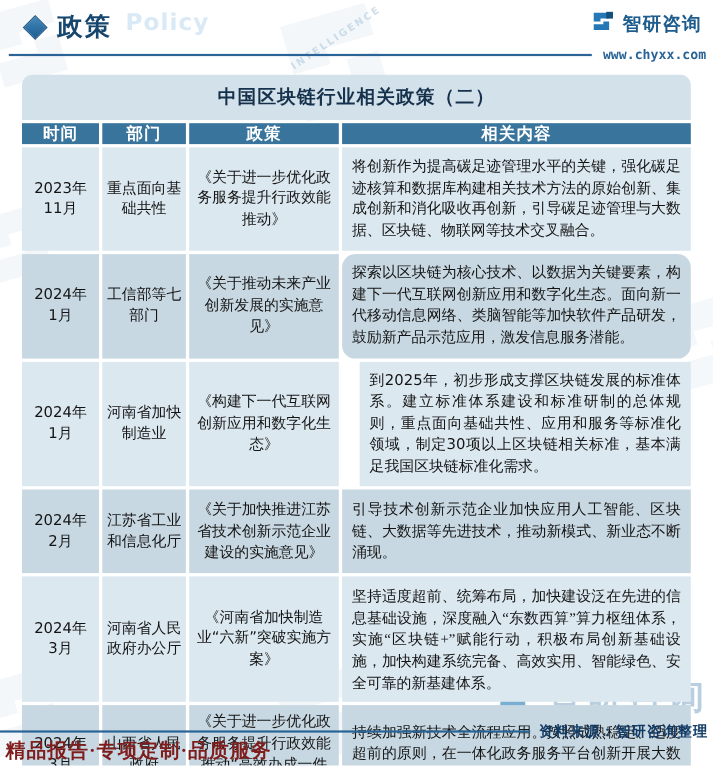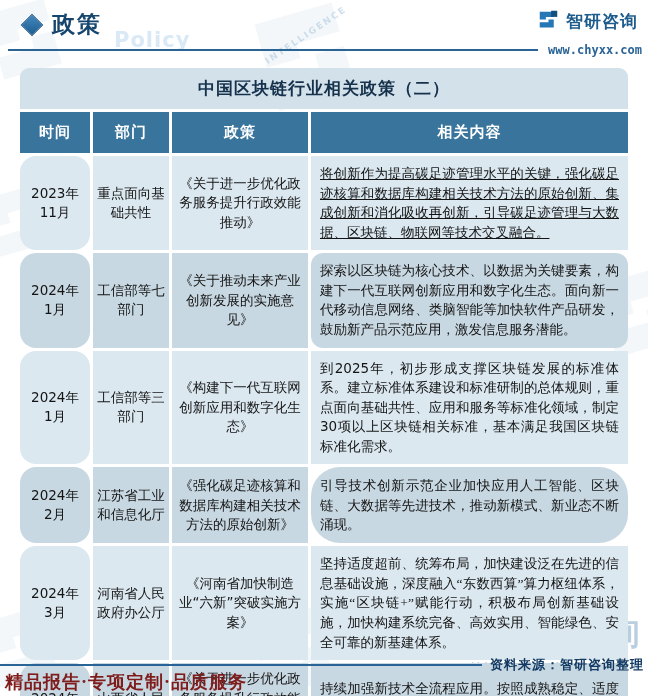--- a/index.html
+++ b/index.html
@@ -10,21 +10,21 @@
   }
   
   .wm{position:absolute;z-index:0;opacity:.05;transform:rotate(-16deg);}
   .wm svg{display:block;}
   .wm-int{
     position:absolute;z-index:0;color:#a9c6dc;opacity:.55;
     font-size:9px;letter-spacing:2px;transform:rotate(-34deg);
     top:30px;left:258px;font-weight:bold;
   }
   .wm-policy{
-    position:absolute;left:114px;top:28px;z-index:0;
+    position:absolute;left:114px;top:8px;z-index:0;
     color:#d9e9f6;font-size:21px;font-weight:bold;letter-spacing:1px;
   }
   
   .topbar{
     position:relative;z-index:2;
     display:flex;justify-content:space-between;align-items:flex-start;
     padding:9px 10px 0 24px;
   }
   .left-group{display:flex;align-items:center;gap:12px;position:relative;z-index:2;}
   .diamond{
@@ -50,38 +50,38 @@
   .table-wrap{position:relative;z-index:2;width:608px;margin:11px auto 0;}
   .table-title{
     background:#d2e1ea;border-radius:9px 9px 0 0;
     text-align:center;font-size:17px;font-weight:bold;color:#15314b;
     letter-spacing:1px;padding:9px 0;margin-bottom:3px;
   }
   .grid{display:grid;grid-template-columns:70px 76px 136px 1fr;gap:3px;}
   .trow{display:contents;}
   .hcell{
     background:#38749c;color:#ffffff;font-weight:bold;font-size:15px;
-    display:flex;align-items:center;justify-content:center;height:41px;
+    display:flex;align-items:center;justify-content:center;height:19px;
     letter-spacing:1px;
   }
   .cell{
     font-size:13.5px;color:#141414;line-height:1.45;
     display:flex;align-items:center;justify-content:center;
     text-align:center;padding:6px 4px;
   }
-  .c-time{white-space:pre-line;border-radius:16px;}
+  .c-time{white-space:pre-line;}
   .c-content{
     justify-content:flex-start;text-align:justify;padding:8px 9px;
   }
   .row-a .cell{background:#dbe8f0;}
   .row-b .cell{background:#c8d8e2;}
-  .r1 .c-content{min-height:64px;text-decoration:underline;}
+  .r1 .c-content{min-height:64px;}
   .r2 .c-content{min-height:70px;border-radius:12px;}
-  .r3 .c-content{min-height:80px;}
-  .r4 .c-content{min-height:60px;border-radius:29px;}
+  .r3 .c-content{min-height:80px;margin-left:16px;}
+  .r4 .c-content{min-height:60px;}
   .r5 .c-content{min-height:82px;font-family:Liberation Serif, serif;}
   .r6 .c-content{min-height:70px;}
   
   .footer{position:absolute;left:0;right:0;bottom:0;height:46px;}
   .src-row{
     position:absolute;left:0;right:4px;top:6px;z-index:2;
     display:flex;align-items:center;
   }
   .hrule2{flex:1;height:2px;background:#2a6496;}
   .source{
@@ -181,30 +181,30 @@
       <div class="cell c-time">2024年
 1月</div>
       <div class="cell c-dept">工信部等七部门</div>
       <div class="cell c-policy">《关于推动未来产业创新发展的实施意见》</div>
       <div class="cell c-content">探索以区块链为核心技术、以数据为关键要素，构建下一代互联网创新应用和数字化生态。面向新一代移动信息网络、类脑智能等加快软件产品研发，鼓励新产品示范应用，激发信息服务潜能。</div>
     </div>
 
     <div class="trow row-a r3">
       <div class="cell c-time">2024年
 1月</div>
-      <div class="cell c-dept">工信部等三部门</div>
+      <div class="cell c-dept">河南省加快制造业</div>
       <div class="cell c-policy">《构建下一代互联网创新应用和数字化生态》</div>
       <div class="cell c-content">到2025年，初步形成支撑区块链发展的标准体系。建立标准体系建设和标准研制的总体规则，重点面向基础共性、应用和服务等标准化领域，制定30项以上区块链相关标准，基本满足我国区块链标准化需求。</div>
     </div>
 
     <div class="trow row-b r4">
       <div class="cell c-time">2024年
 2月</div>
       <div class="cell c-dept">江苏省工业和信息化厅</div>
-      <div class="cell c-policy">《强化碳足迹核算和数据库构建相关技术方法的原始创新》</div>
+      <div class="cell c-policy">《关于加快推进江苏省技术创新示范企业建设的实施意见》</div>
       <div class="cell c-content">引导技术创新示范企业加快应用人工智能、区块链、大数据等先进技术，推动新模式、新业态不断涌现。</div>
     </div>
 
     <div class="trow row-a r5">
       <div class="cell c-time">2024年
 3月</div>
       <div class="cell c-dept">河南省人民政府办公厅</div>
       <div class="cell c-policy">《河南省加快制造业“六新”突破实施方案》</div>
       <div class="cell c-content">坚持适度超前、统筹布局，加快建设泛在先进的信息基础设施，深度融入“东数西算”算力枢纽体系，实施“区块链+”赋能行动，积极布局创新基础设施，加快构建系统完备、高效实用、智能绿色、安全可靠的新基建体系。</div>
     </div>

